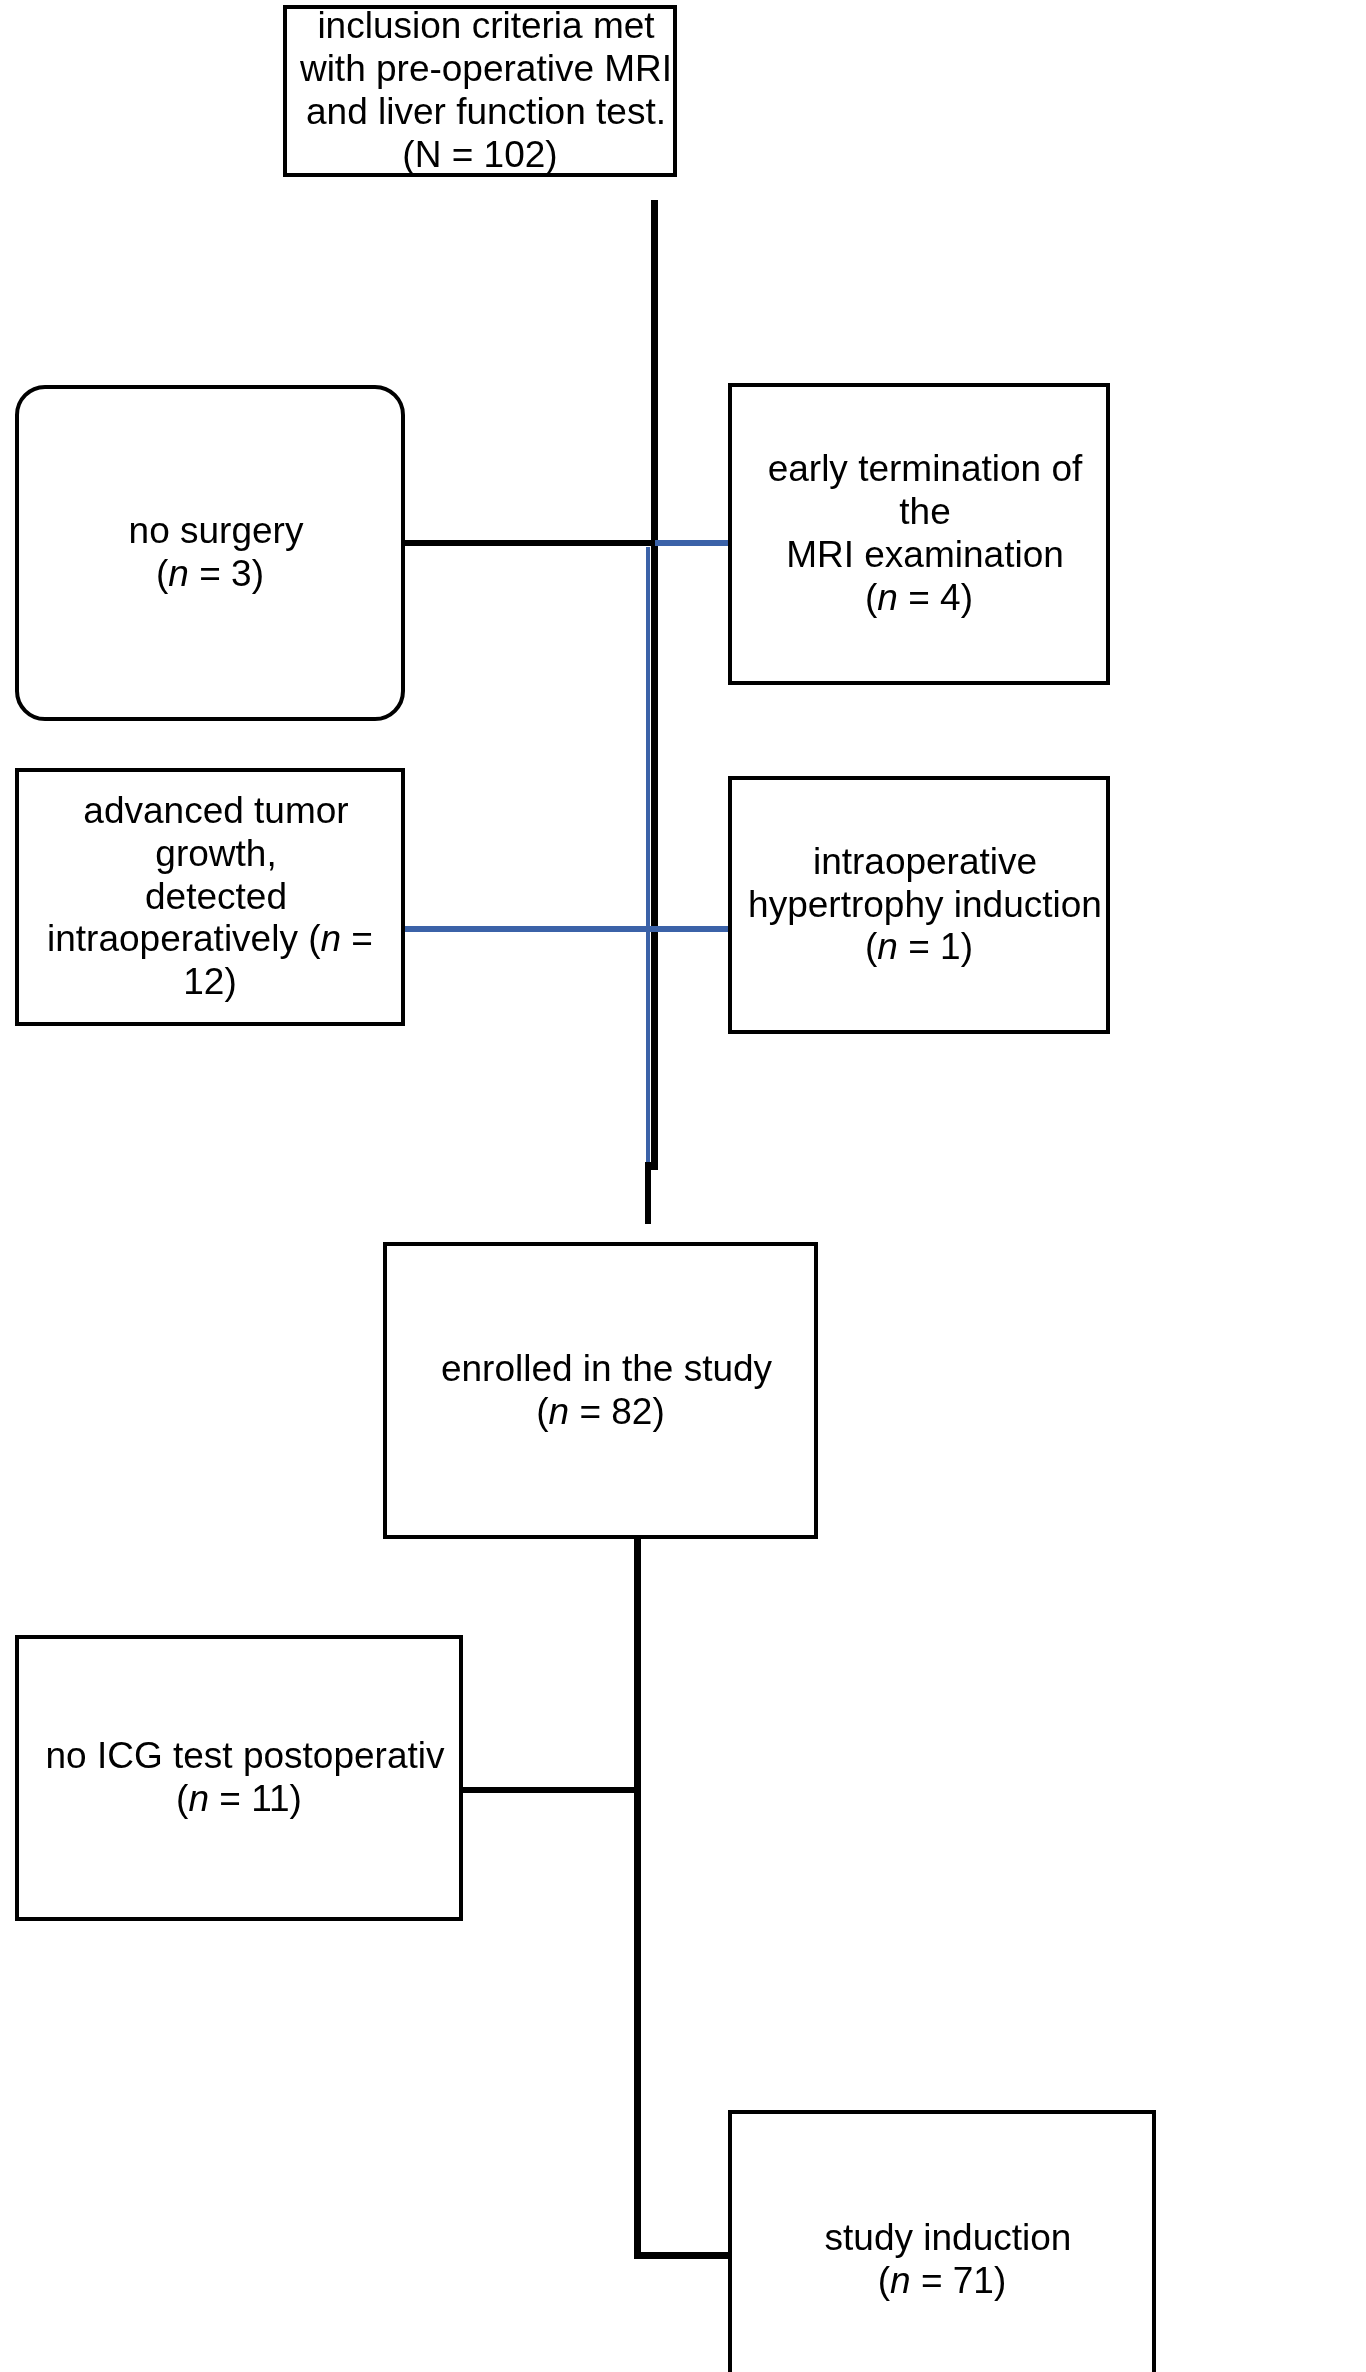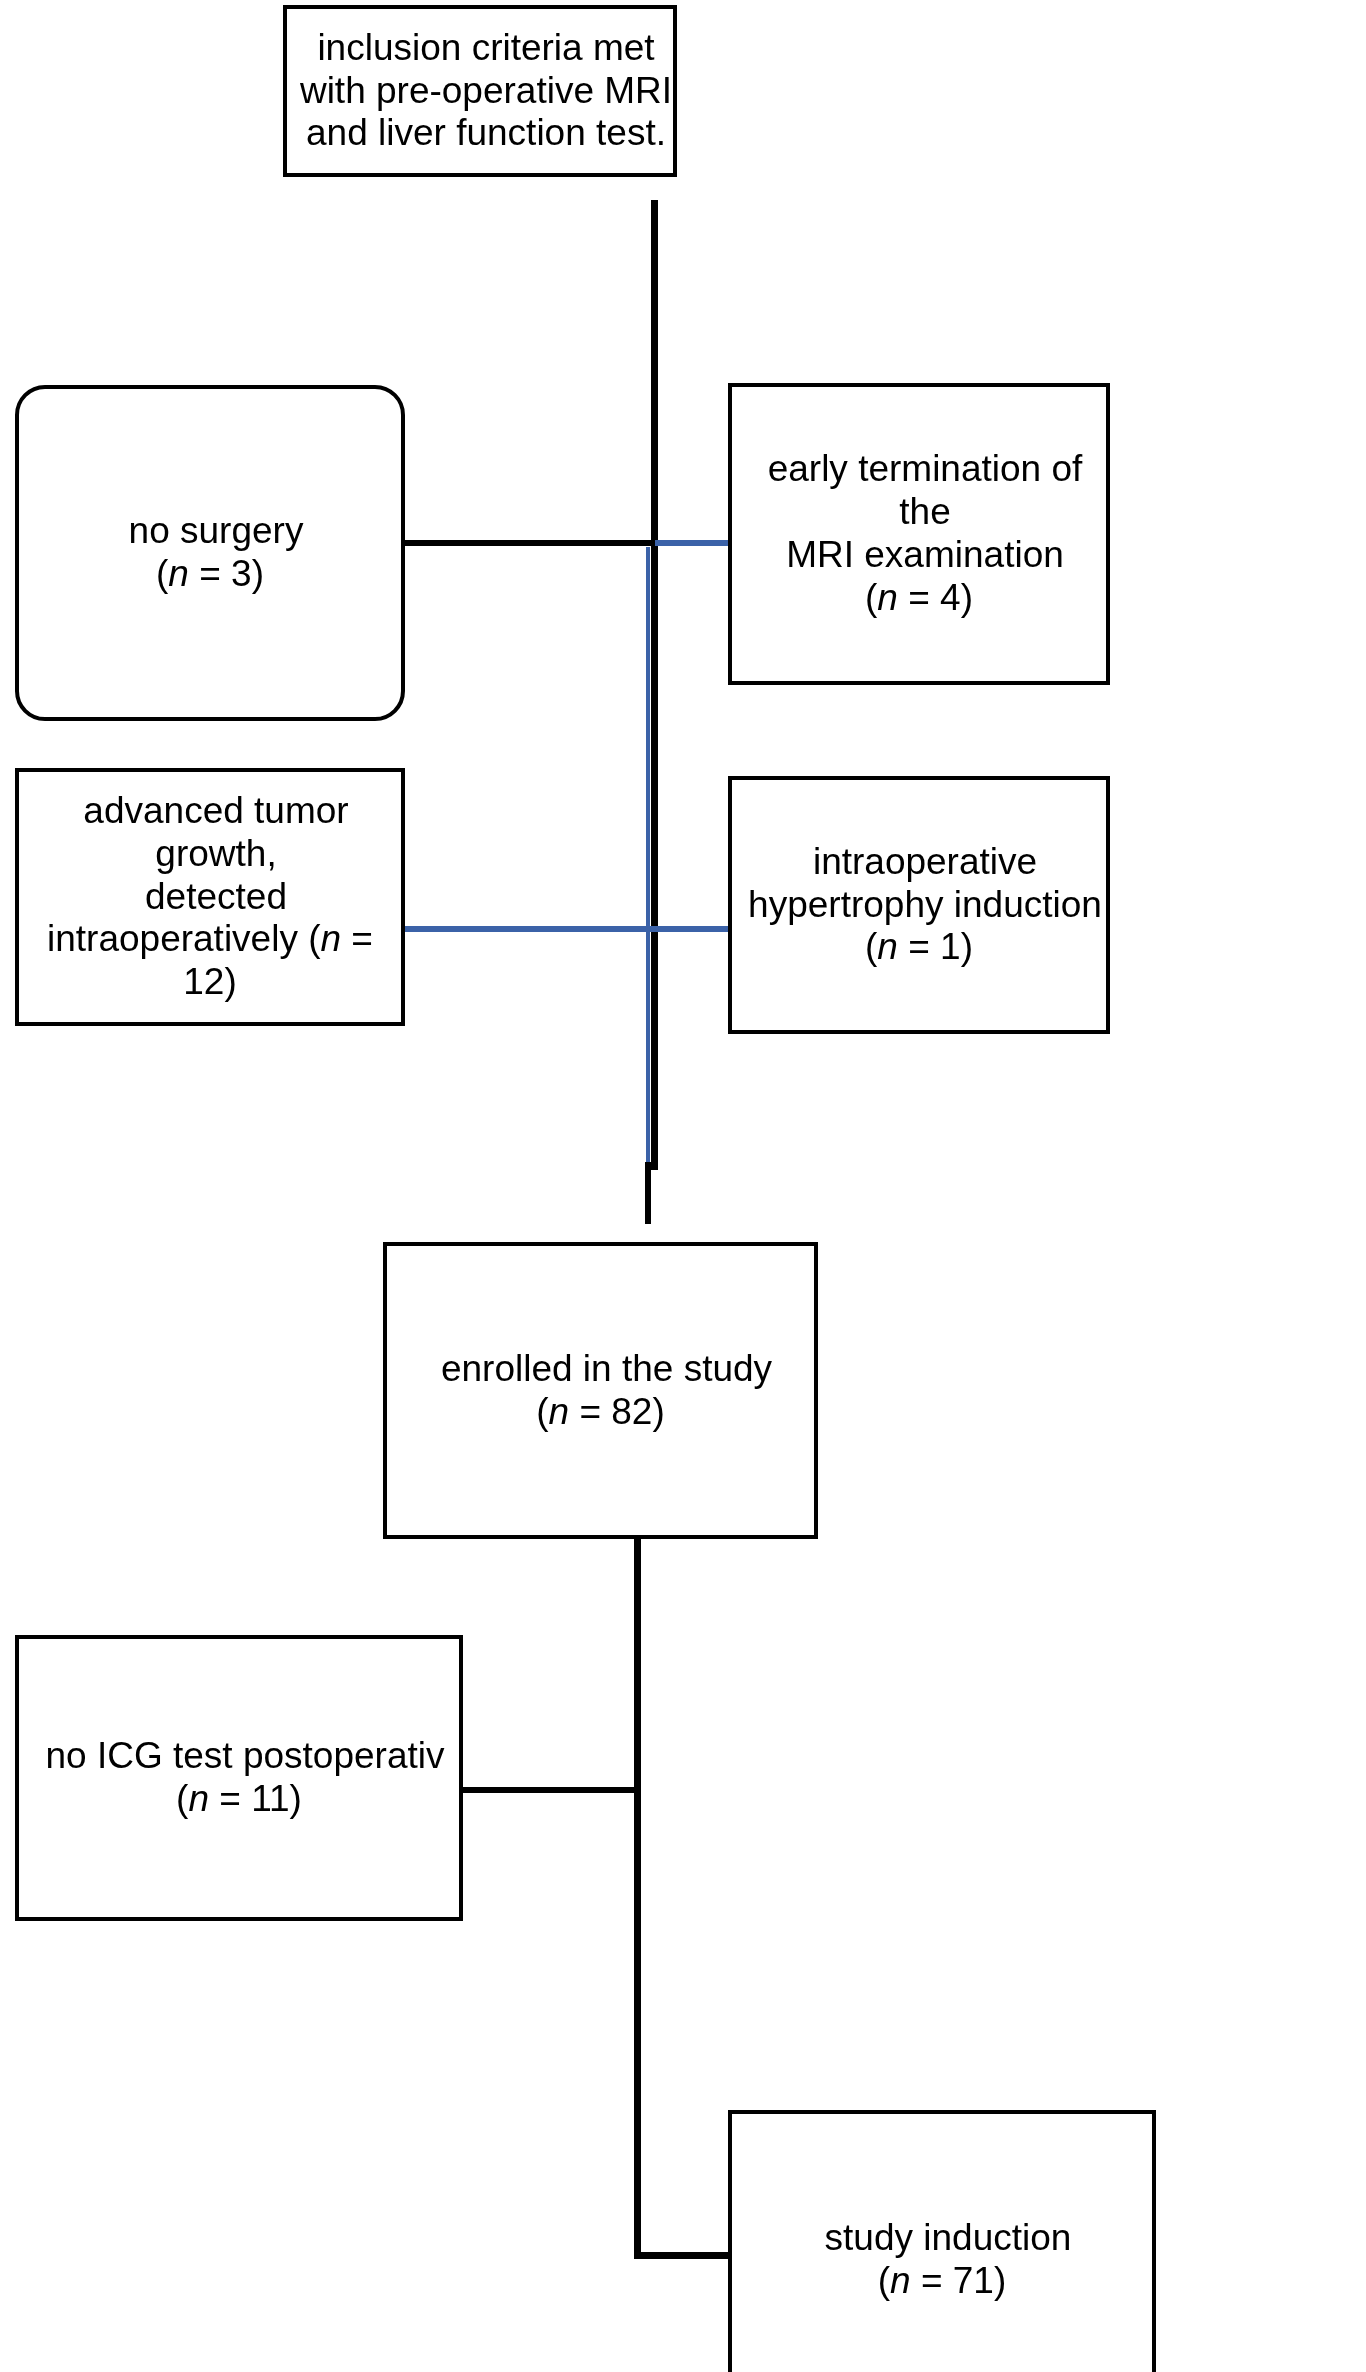--- a/index.html
+++ b/index.html
@@ -111,20 +111,21 @@
   <div class="fc-line blue" id="conn-r1-right"></div>
   <div class="fc-line blue" id="conn-r2"></div>
   <div class="fc-line black" id="conn-r3"></div>
   <div class="fc-line black" id="conn-elbow-h"></div>
 
   <div class="fc-box" id="box-inclusion">
     <div>
       <span class="box-text">inclusion criteria met
 with pre-operative MRI
 and liver function test.</span>
+      <span class="box-count">(N = 102)</span>
     </div>
   </div>
 
   <div class="fc-box" id="box-nosurgery">
     <div>
       <span class="box-text">no surgery</span>
       <span class="box-count"><span>(</span><span class="n-ital">n</span><span> = 3</span><span>)</span></span>
     </div>
   </div>
 

